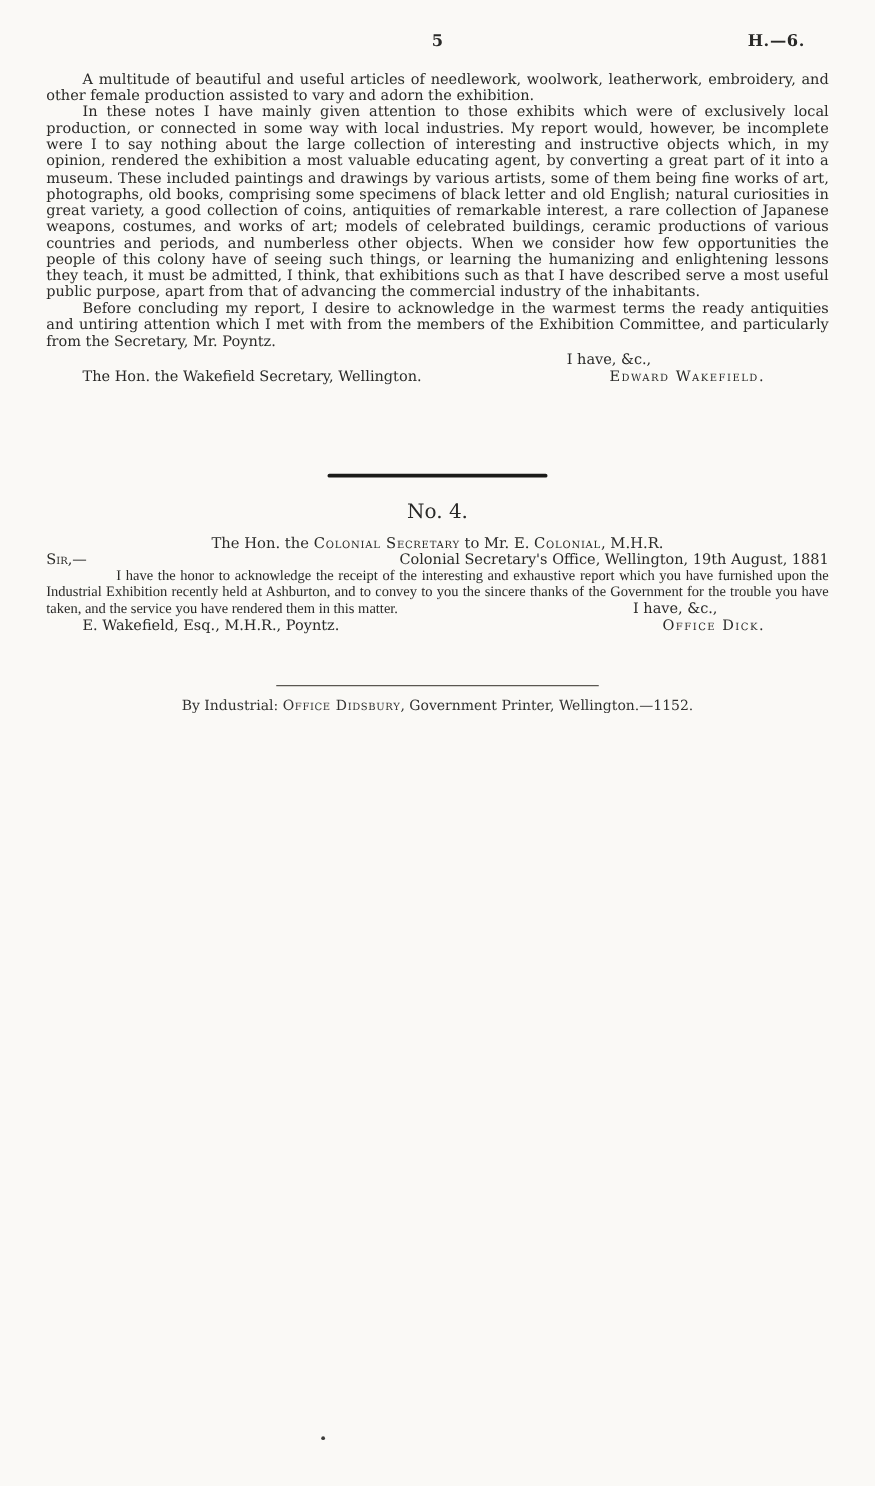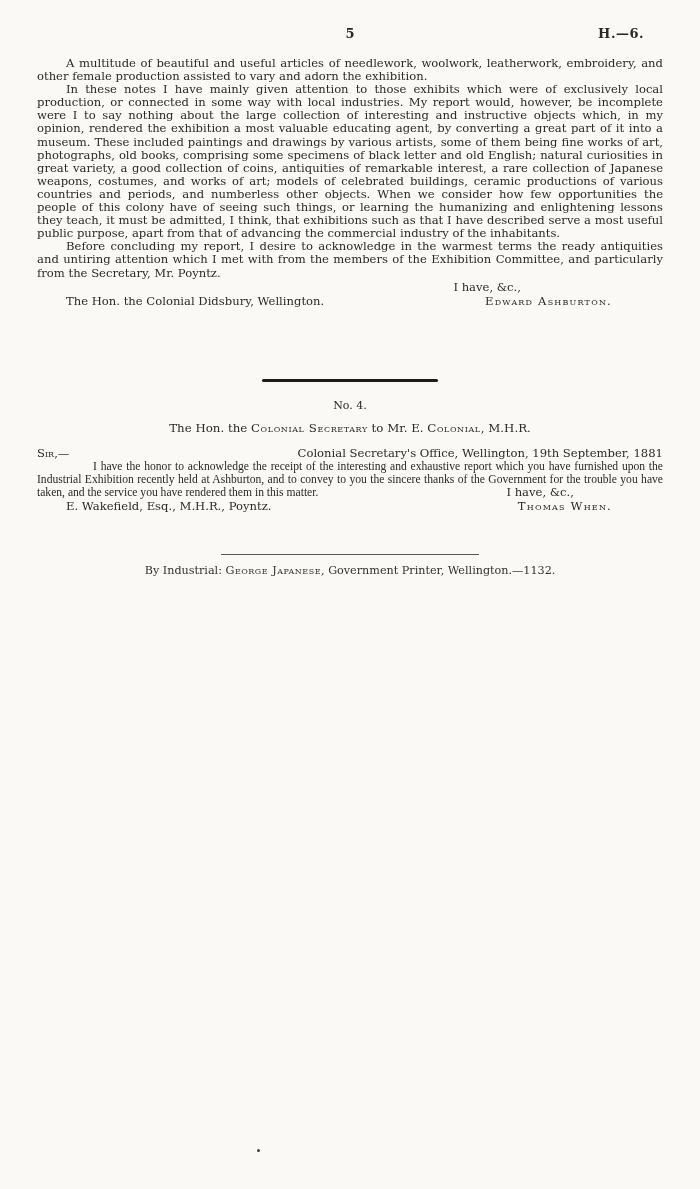--- a/index.html
+++ b/index.html
@@ -61,35 +61,35 @@
 
   .rule-thick {
     width: 176px;
     height: 3px;
     background: #1b1b19;
     border-radius: 1.5px;
     margin: 71px auto 0 auto;
   }
   .letter-no {
     text-align: center;
-    font-size: 11px;
+    font-size: 16px;
     margin-top: 17px;
   }
   .letter-heading {
     text-align: center;
     font-size: 11.8px;
     margin-top: 9px;
   }
   .letter-heading .sc { letter-spacing: 0.6px; text-align: center; }
   .salutation-row {
     display: flex;
     justify-content: space-between;
     font-size: 11.6px;
     line-height: 13.1px;
-    margin-top: 12px;
+    margin-top: 0;
   }
   .letter-valediction {
     font-size: 11.6px;
     line-height: 13.1px;
     text-align: right;
     padding-right: 89px;
     margin-top: -13.1px;
   }
   .rule-thin {
     width: 258px;
@@ -124,43 +124,43 @@
     <span class="doc-code">H.—6.</span>
   </div>
 
   <p class="bodytext para">A multitude of beautiful and useful articles of needlework, woolwork, leatherwork, embroidery, and other female production assisted to vary and adorn the exhibition.</p>
   <p class="bodytext para">In these notes I have mainly given attention to those exhibits which were of exclusively local production, or connected in some way with local industries.  My report would, however, be incomplete were I to say nothing about the large collection of interesting and instructive objects which, in my opinion, rendered the exhibition a most valuable educating agent, by converting a great part of it into a museum.  These included paintings and drawings by various artists, some of them being fine works of art, photographs, old books, comprising some specimens of black letter and old English; natural curiosities in great variety, a good collection of coins, antiquities of remarkable interest, a rare collection of Japanese weapons, costumes, and works of art; models of celebrated buildings, ceramic productions of various countries and periods, and numberless other objects.  When we consider how few opportunities the people of this colony have of seeing such things, or learning the humanizing and enlightening lessons they teach, it must be admitted, I think, that exhibitions such as that I have described serve a most useful public purpose, apart from that of advancing the commercial industry of the inhabitants.</p>
   <p class="bodytext para">Before concluding my report, I desire to acknowledge in the warmest terms the ready antiquities and untiring attention which I met with from the members of the Exhibition Committee, and particularly from the Secretary, Mr. Poyntz.</p>
 
   <div class="valediction-report">I have, &amp;c.,</div>
 
   <div class="sign-row">
-    <span class="left">The Hon. the Colonial Didsbury, Wellington.</span>
-    <span class="right sig">Edward Ashburton.</span>
+    <span class="left">The Hon. the Wakefield Secretary, Wellington.</span>
+    <span class="right sig">Edward Wakefield.</span>
   </div>
 
   <div class="rule-thick"></div>
 
   <div class="letter-no">No. 4.</div>
 
   <div class="letter-heading"><span>The Hon. the </span><span class="sc">Colonial Secretary</span><span> to Mr. E. </span><span class="sc">Colonial</span><span>, M.H.R.</span></div>
 
   <div class="salutation-row">
     <span class="sc">Sir,—</span>
-    <span>Colonial Secretary's Office, Wellington, 19th September, 1881</span>
+    <span>Colonial Secretary's Office, Wellington, 19th August, 1881</span>
   </div>
 
   <p class="bodytext letter-body">I have the honor to acknowledge the receipt of the interesting and exhaustive report which you have furnished upon the Industrial Exhibition recently held at Ashburton, and to convey to you the sincere thanks of the Government for the trouble you have taken, and the service you have rendered them in this matter.</p>
 
   <div class="letter-valediction">I have, &amp;c.,</div>
 
   <div class="sign-row">
     <span class="left">E. Wakefield, Esq., M.H.R., Poyntz.</span>
-    <span class="right sig">Thomas When.</span>
+    <span class="right sig">Office Dick.</span>
   </div>
 
   <div class="rule-thin"></div>
 
-  <div class="imprint"><span>By Industrial: </span><span class="sc">George Japanese</span><span>, Government Printer, Wellington.—1132.</span></div>
+  <div class="imprint"><span>By Industrial: </span><span class="sc">Office Didsbury</span><span>, Government Printer, Wellington.—1152.</span></div>
 
   <div class="ink-dot"></div>
 
 </div>
 
 </body></html>

